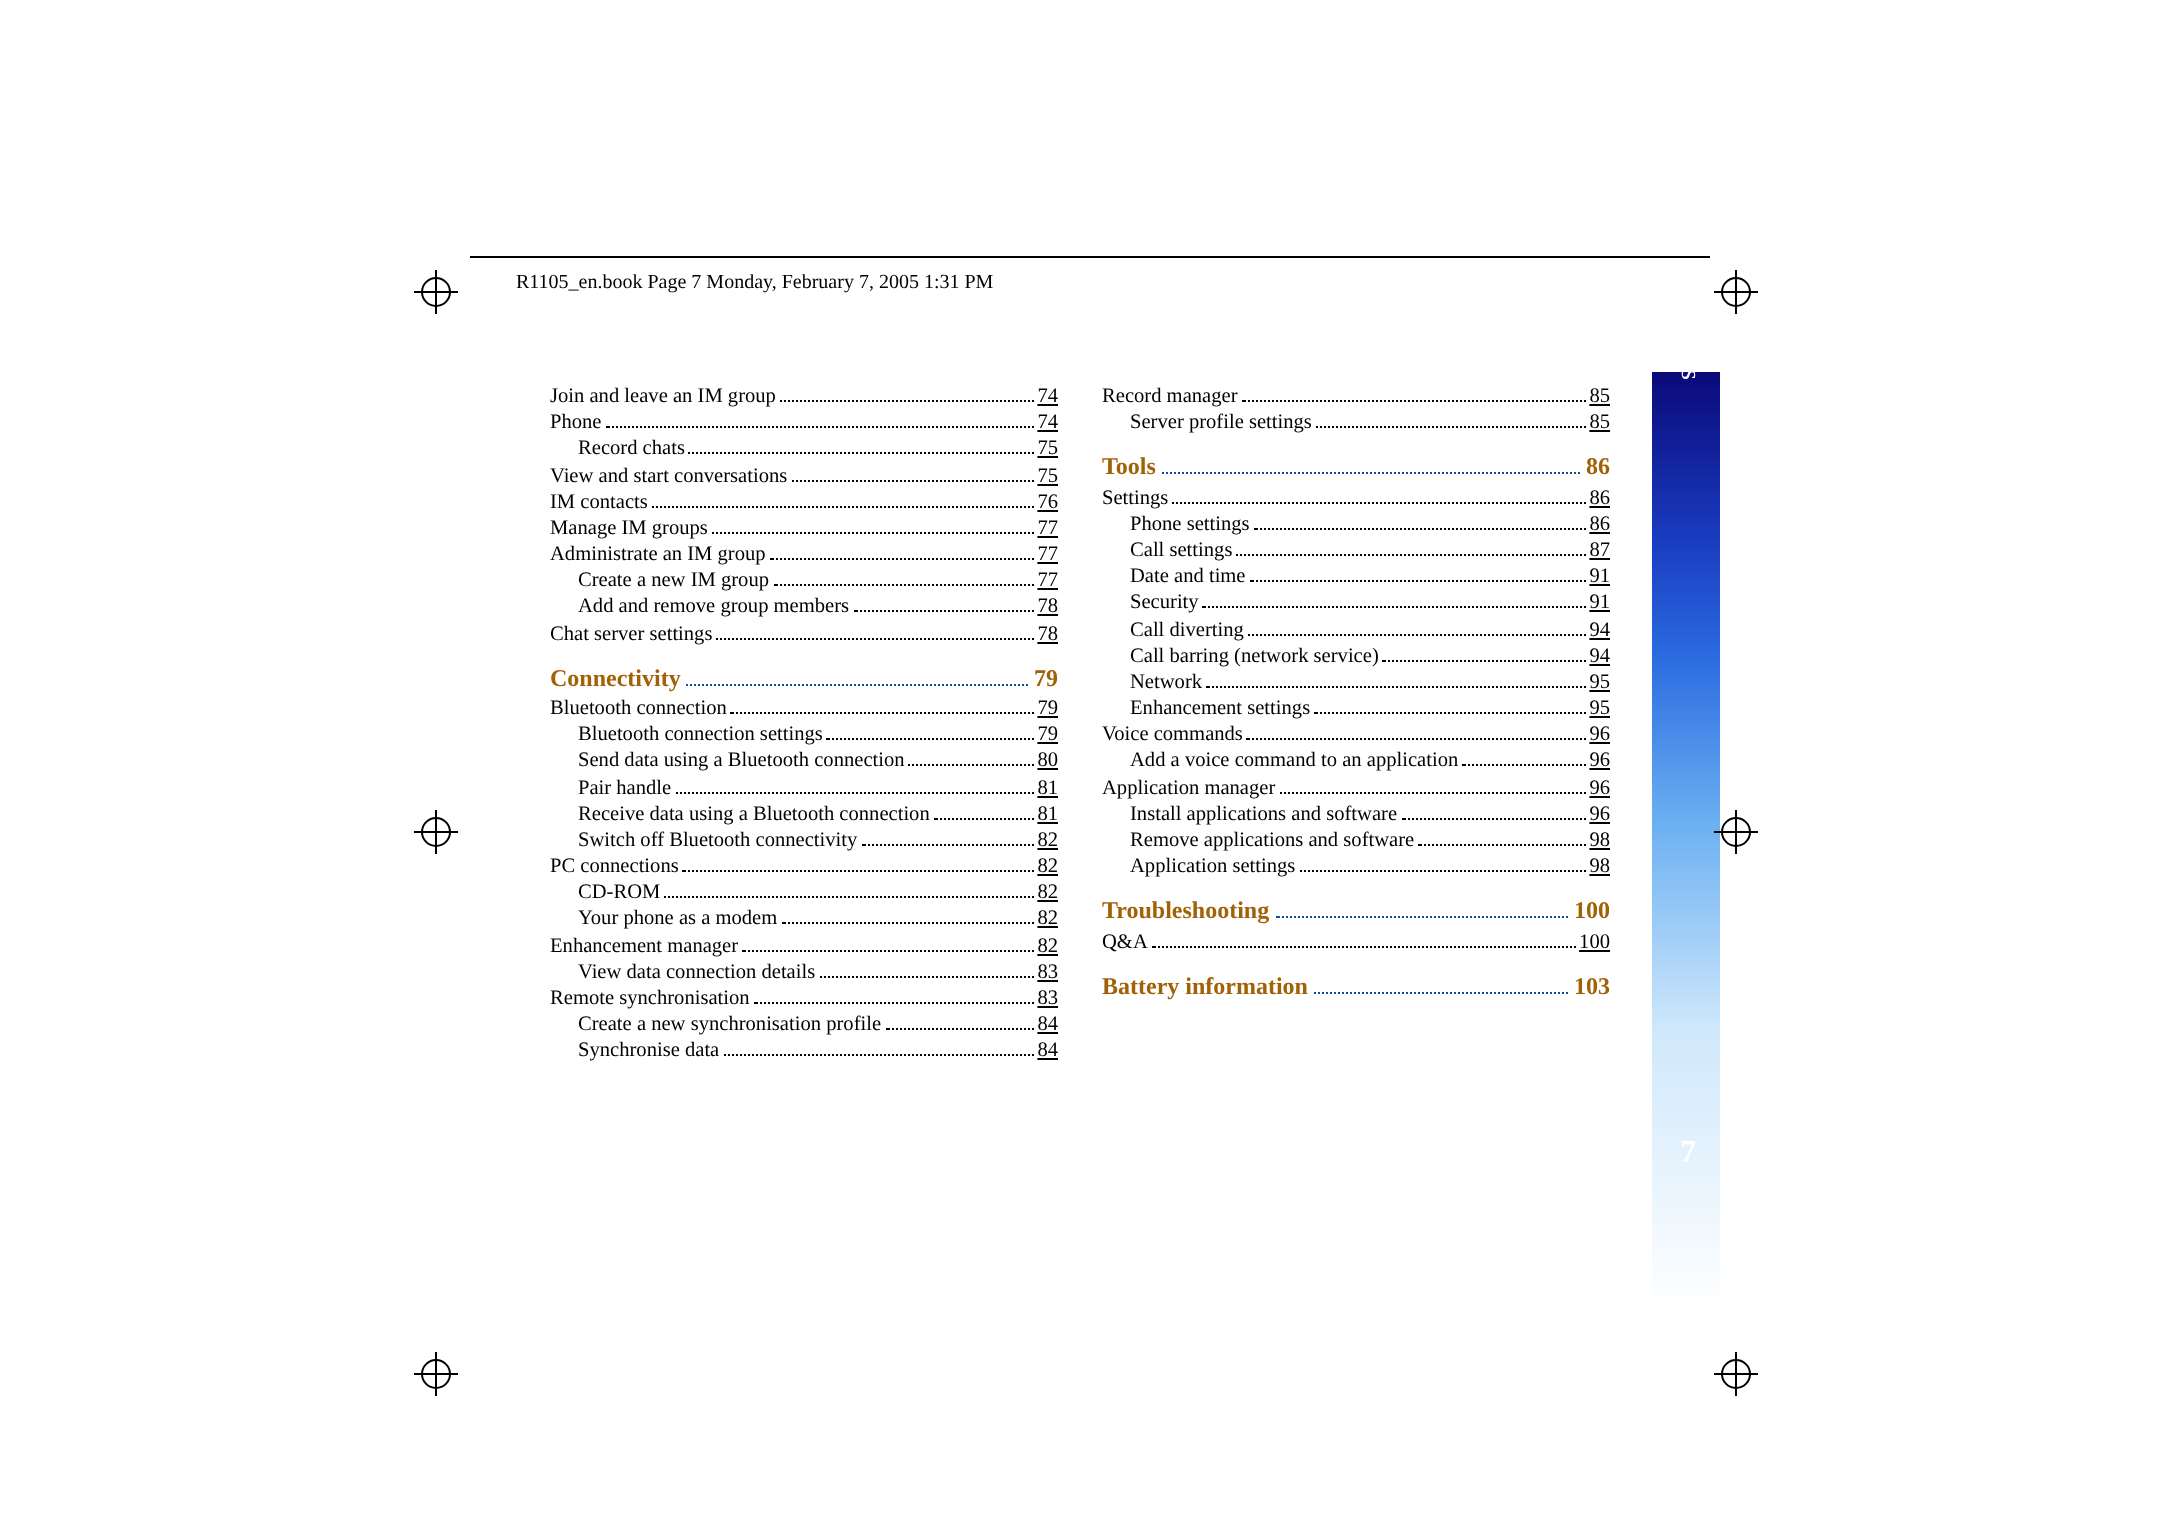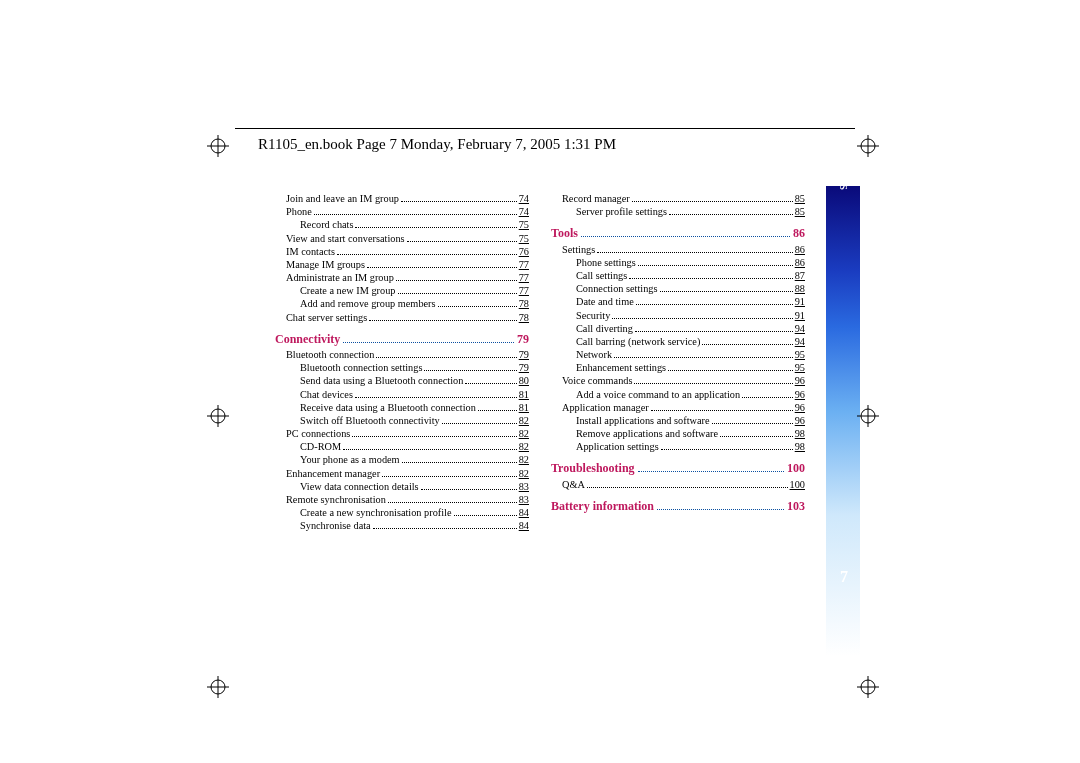--- a/index.html
+++ b/index.html
@@ -28,21 +28,21 @@
     position: absolute;
     left: 235px;
     top: 128px;
     width: 620px;
     border-top: 0.5px solid #000;
   }
   .header-text {
     position: absolute;
     left: 258px;
     top: 136px;
-    font-size: 15px;
+    font-size: 10px;
     color: #000;
     font-family: 'Times New Roman', serif;
   }
   .content {
     position: absolute;
     left: 275px;
     top: 192px;
     width: 530px;
     display: flex;
     gap: 22px;
@@ -52,32 +52,32 @@
     font-size: 10.3px;
     line-height: 1.28;
     color: #000;
   }
   .toc-row {
     display: flex;
     align-items: baseline;
     white-space: nowrap;
     overflow: hidden;
   }
-  .toc-row .label { flex: 0 0 auto; margin-left: 11px; }
+  .toc-row .label { flex: 0 0 auto; }
   .toc-row .dots {
     flex: 1 1 auto;
     border-bottom: 1px dotted #000;
     height: 0.65em;
     margin: 0 2px;
     min-width: 4px;
   }
   .toc-row .pg { flex: 0 0 auto; text-decoration: underline; }
   .indent1 { padding-left: 14px; }
   .section {
-    color: #be185d;
+    color: #a16207;
     font-weight: bold;
     font-size: 12px;
     margin-top: 8px;
     margin-bottom: 1px;
     display: flex;
     align-items: baseline;
   }
   .section .label { flex: 0 0 auto; }
   .section .dots {
     flex: 1 1 auto;
@@ -189,21 +189,21 @@
         <span class="label">Bluetooth connection settings</span>
         <span class="dots"></span>
         <span class="pg">79</span>
       </div>
       <div class="toc-row indent1">
         <span class="label">Send data using a Bluetooth connection</span>
         <span class="dots"></span>
         <span class="pg">80</span>
       </div>
       <div class="toc-row indent1">
-        <span class="label">Chat devices</span>
+        <span class="label">Pair handle</span>
         <span class="dots"></span>
         <span class="pg">81</span>
       </div>
       <div class="toc-row indent1">
         <span class="label">Receive data using a Bluetooth connection</span>
         <span class="dots"></span>
         <span class="pg">81</span>
       </div>
       <div class="toc-row indent1">
         <span class="label">Switch off Bluetooth connectivity</span>
@@ -276,25 +276,20 @@
         <span class="label">Phone settings</span>
         <span class="dots"></span>
         <span class="pg">86</span>
       </div>
       <div class="toc-row indent1">
         <span class="label">Call settings</span>
         <span class="dots"></span>
         <span class="pg">87</span>
       </div>
       <div class="toc-row indent1">
-        <span class="label">Connection settings</span>
-        <span class="dots"></span>
-        <span class="pg">88</span>
-      </div>
-      <div class="toc-row indent1">
         <span class="label">Date and time</span>
         <span class="dots"></span>
         <span class="pg">91</span>
       </div>
       <div class="toc-row indent1">
         <span class="label">Security</span>
         <span class="dots"></span>
         <span class="pg">91</span>
       </div>
       <div class="toc-row indent1">

